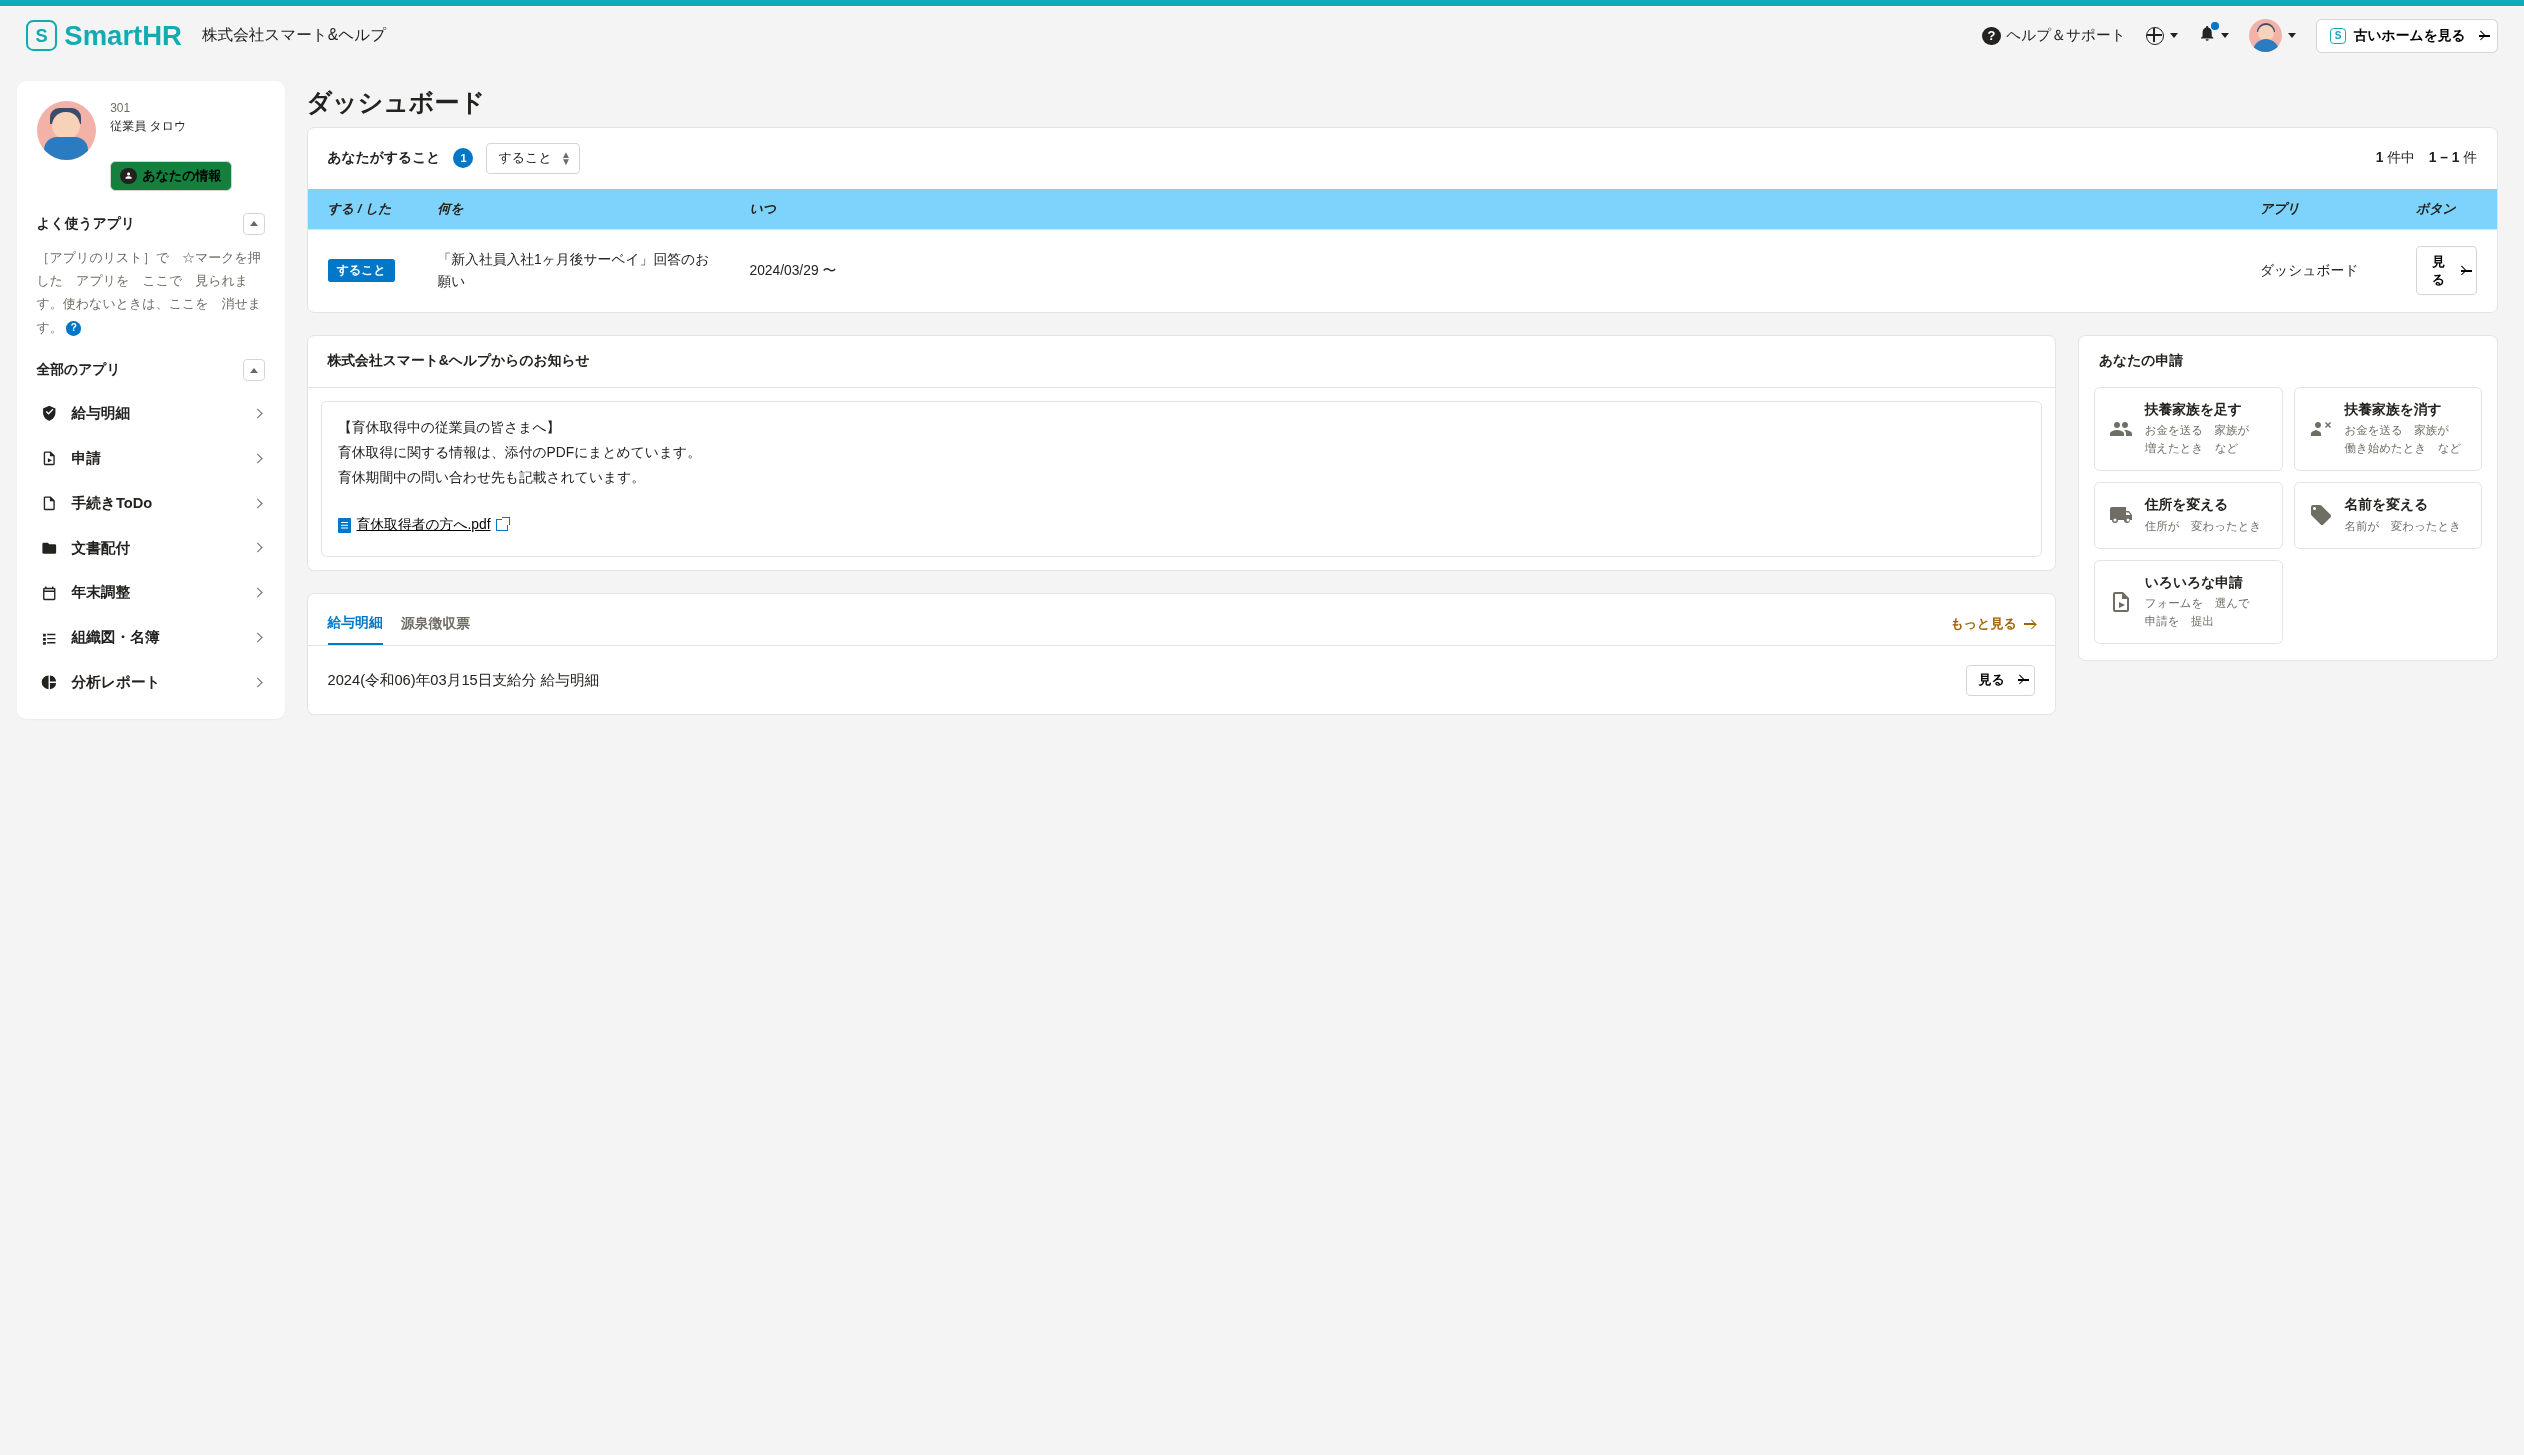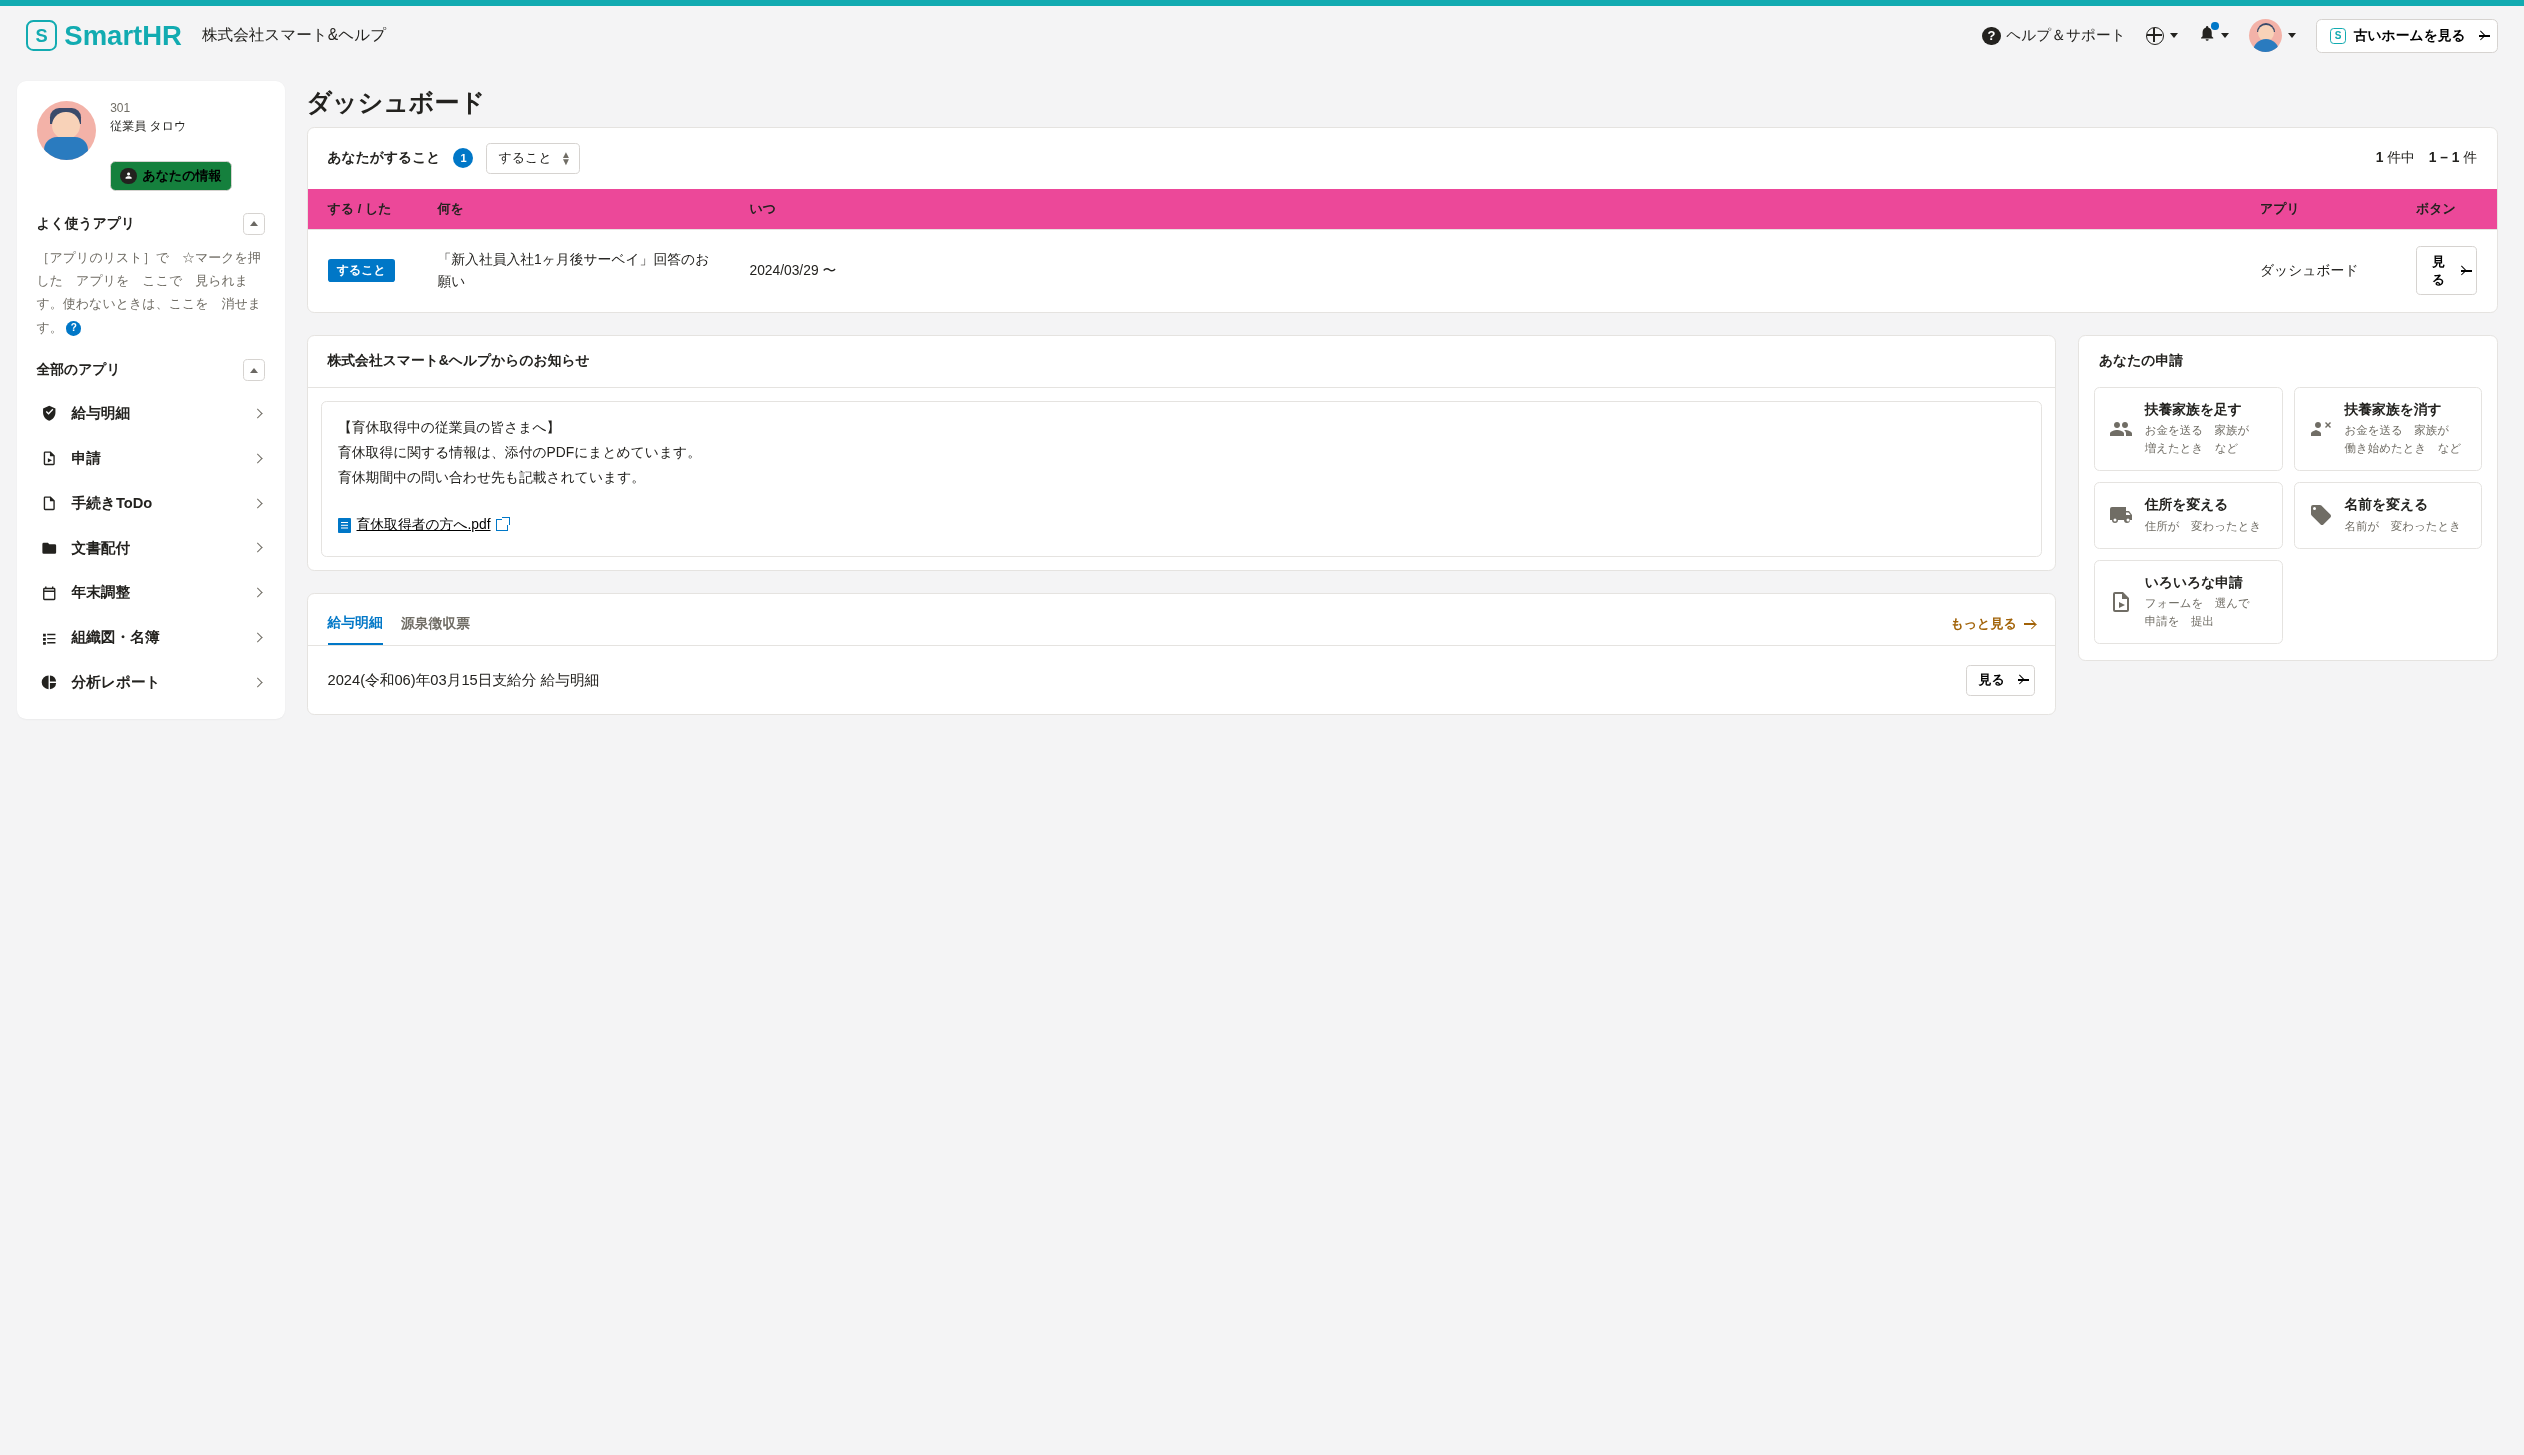--- a/index.html
+++ b/index.html
@@ -137,21 +137,21 @@
     border: 0.9px solid #d6d3d0; border-radius: 4.6px; padding: 5.5px 27.5px 5.5px 11px;
     font-size: 13px; position: relative; background: #fff;
   }
   .select-carets { position: absolute; right: 9.2px; top: 50%; transform: translateY(-50%); font-size: 10px; color: #706d65; line-height: 6.4px; }
   .filter-wrap { position: relative; display: inline-block; }
   .todo-spacer { flex: 1; }
   .count-text { font-size: 13.8px; }
   .count-text b { font-weight: 700; }
 
   .todo-table { width: 100%; border-collapse: collapse; }
-  .todo-table thead { background: #ec4899; }
+  .todo-table thead { background: #7dd3fc; font-style: italic; }
   .todo-table th { text-align: left; font-size: 13px; font-weight: 700; padding: 11px 20px; }
   .todo-table td { padding: 16.5px 20px; font-size: 13.8px; vertical-align: middle; border-top: 0.9px solid #e5e3e0; }
   .tag-todo {
     background: #0077c7; color: #fff; padding: 2.8px 9.2px; border-radius: 2.8px;
     font-size: 12px; font-weight: 700; display: inline-block;
   }
   .view-btn {
     border: 0.9px solid #d6d3d0; background: #fff; border-radius: 4.6px;
     padding: 5.5px 11px; display: inline-flex; align-items: center; gap: 7.3px;
     font-size: 13px; font-weight: 700; cursor: pointer;

